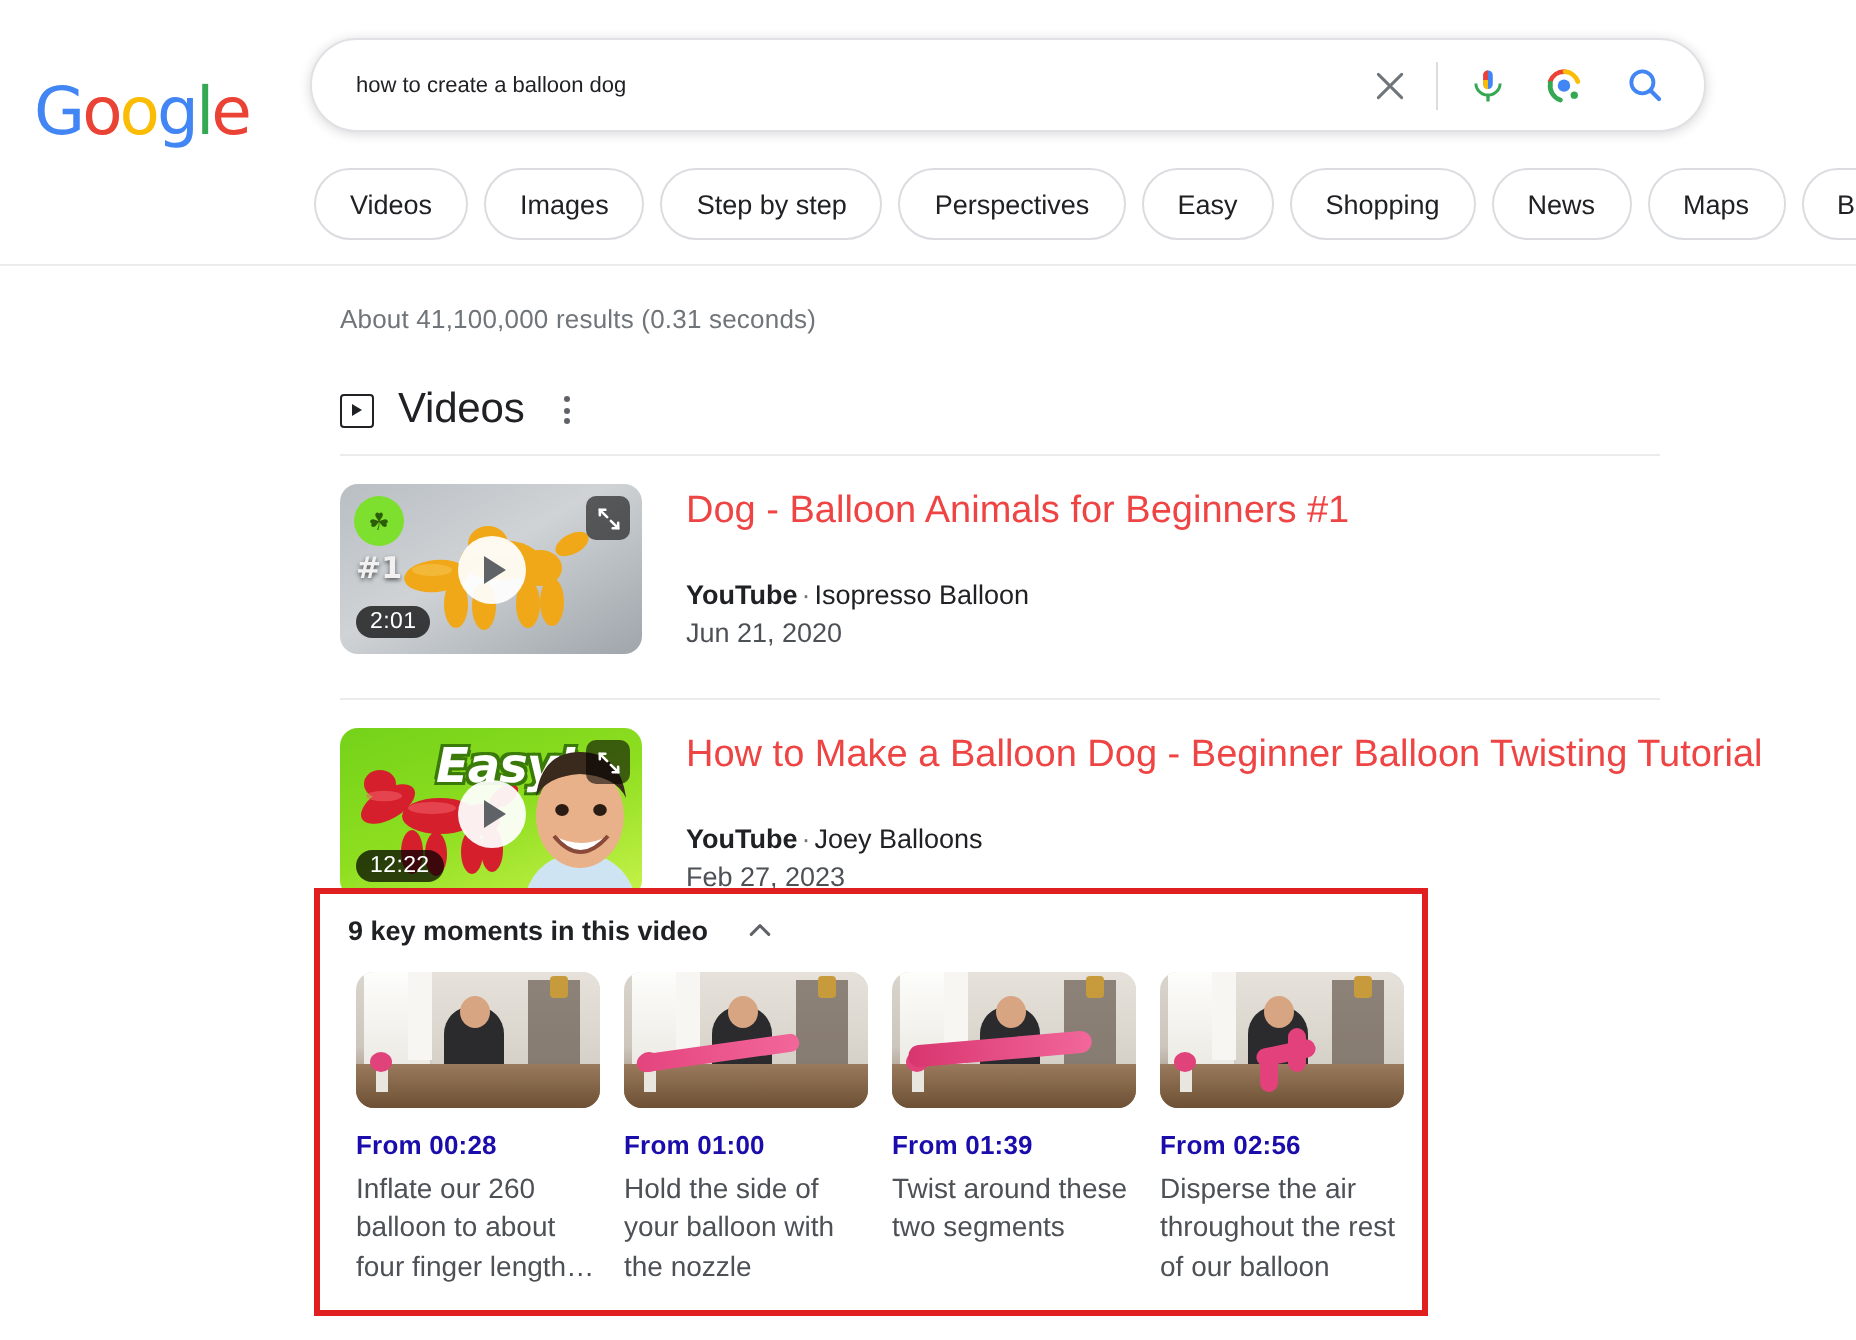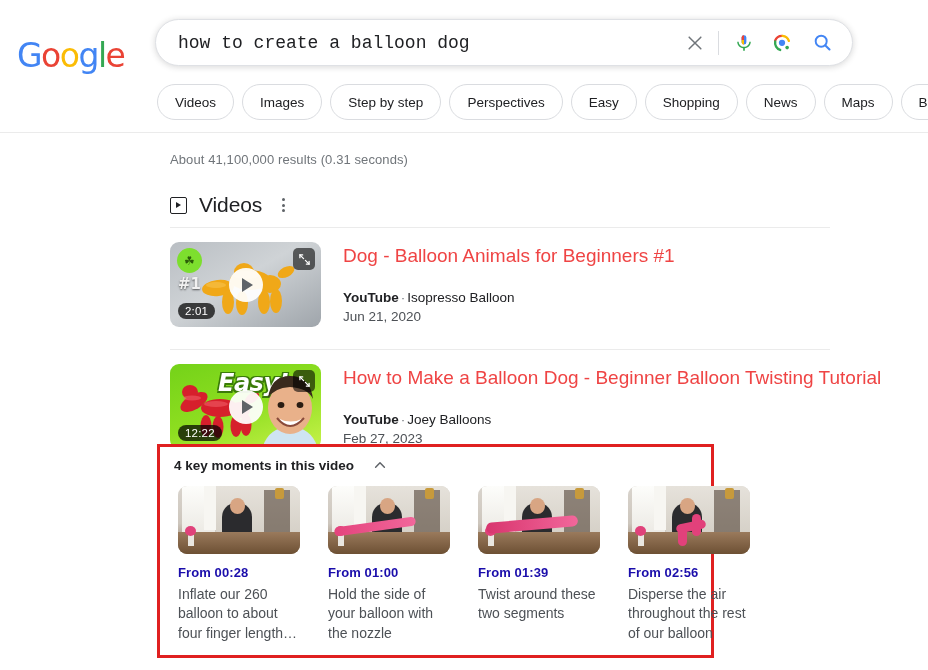--- a/index.html
+++ b/index.html
@@ -45,22 +45,22 @@
     background: #fff;
     box-shadow: 0 1px 6px rgba(32,33,36,.18);
     display: flex;
     align-items: center;
   }
   .search-input {
     flex: 1;
     border: none;
     outline: none;
     background: transparent;
-    font-family: Liberation Mono, monospace;
-    font-size: 18px;
+    font-family: Liberation Sans, sans-serif;
+    font-size: 11px;
     color: #202124;
     padding: 0 0 0 22px;
     height: 100%;
   }
   .sb-icons {
     display: flex;
     align-items: center;
     height: 100%;
     padding-right: 18px;
   }
@@ -273,21 +273,21 @@
     color: #202124;
     font-weight: 700;
   }
   .km-chev {
     margin-left: 18px;
     width: 16px; height: 16px;
     display: flex; align-items:center; justify-content:center;
   }
   .km-grid {
     display: flex;
-    gap: 28px;
+    gap: 12px;
     margin-top: 13px;
     padding-left: 4px;
   }
   .km-item { width: 122px; cursor: pointer; }
   .km-thumb {
     width: 122px; height: 68px;
     border-radius: 9px;
     overflow: hidden;
     position: relative;
     background: linear-gradient(180deg,#d9d4cd 0%,#cdc6bd 55%,#8a7158 100%);
@@ -533,21 +533,21 @@
       </div>
       <div class="vdate">Feb 27, 2023</div>
     </div>
   </div>
 </div>
 
 <div class="km-wrap">
   <div class="km-inner">
 
     <div class="km-head">
-      <span class="km-head-label">4 key moments in this video</span>
+      <span class="km-head-label">9 key moments in this video</span>
       <span class="km-chev">
         <svg width="14" height="14" viewBox="0 0 16 16">
             <path d="M3 10.5 L8 5.5 L13 10.5" stroke="#5f6368" stroke-width="1.7" fill="none" stroke-linecap="round" stroke-linejoin="round"></path>
           </svg>
       </span>
     </div>
 
     <div class="km-grid">
 
       <div class="km-item">

